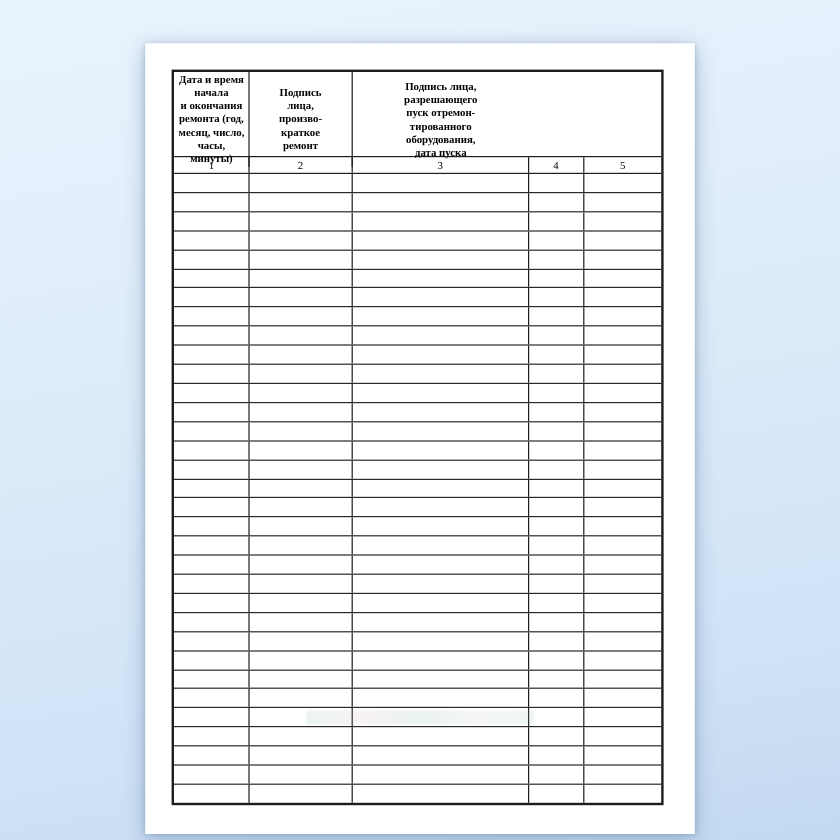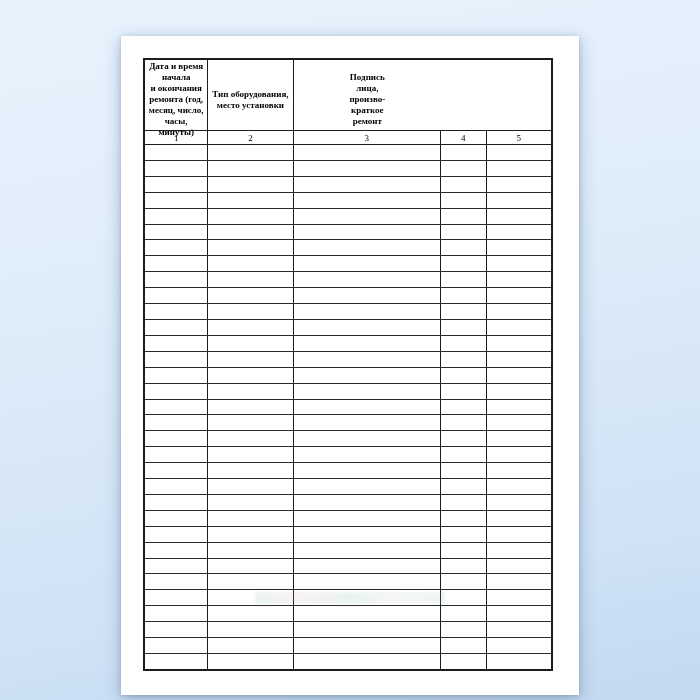--- a/index.html
+++ b/index.html
@@ -61,27 +61,31 @@
 <div class="sheet">
   <div class="tbl">
 
     <div class="grid-row header-row">
       <div class="hcell">Дата и время
 начала
 и окончания
 ремонта (год,
 месяц, число,
 часы, минуты)</div>
-      <div class="hcell">Тип оборудования,
-место установки</div>
       <div class="hcell">Подпись
 лица,
 произво-
 краткое
 ремонт</div>
+      <div class="hcell">Подпись лица,
+разрешающего
+пуск отремон-
+тированного
+оборудования,
+дата пуска</div>
     </div>
 
     <div class="grid-row index-row">
       <div class="icell">1</div>
       <div class="icell">2</div>
       <div class="icell">3</div>
       <div class="icell">4</div>
       <div class="icell">5</div>
     </div>
 

